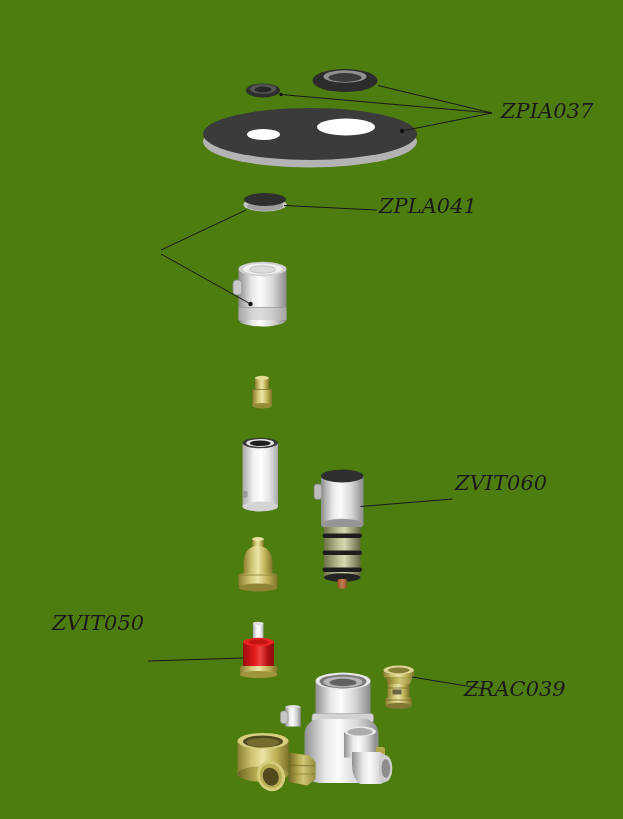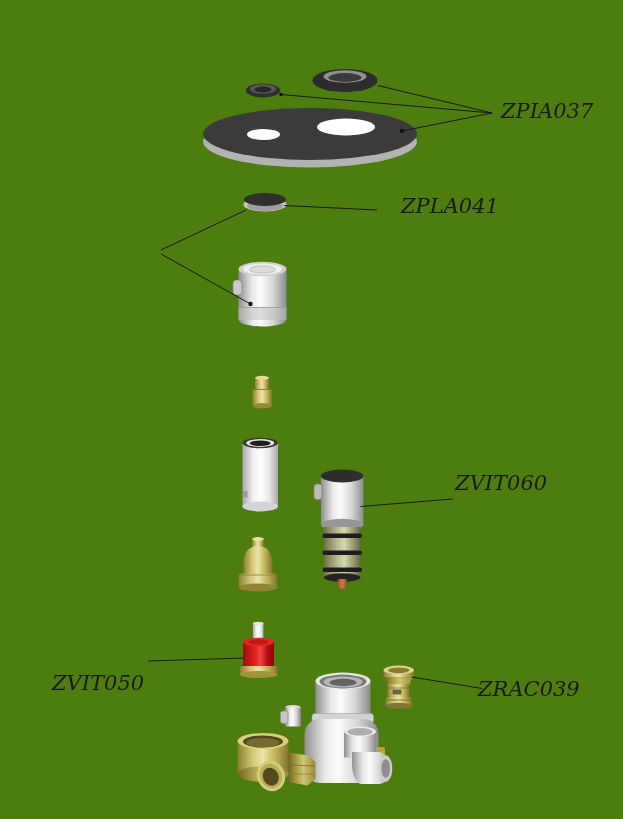--- a/index.html
+++ b/index.html
@@ -221,17 +221,17 @@
       <path d="M360.5,506.5 L452.5,499"></path>
       <path d="M148,661 L244,658"></path>
       <path d="M412,677 L482,688.5"></path>
       <circle cx="402" cy="131" r="2.2" fill="#111111" stroke="none"></circle>
       <circle cx="281" cy="94.5" r="1.7" fill="#111111" stroke="none"></circle>
       <circle cx="250.5" cy="304" r="2.2" fill="#111111" stroke="none"></circle>
     </g>
   </svg>
 
   <div class="part-label" style="left:501px; top:100px;">ZPIA037</div>
-  <div class="part-label" style="left:379px; top:195px;margin-left:22px;">ZPLA041</div>
+  <div class="part-label" style="left:379px; top:195px;">ZPLA041</div>
   <div class="part-label" style="left:455px; top:472px;">ZVIT060</div>
-  <div class="part-label" style="left:52px; top:672px;">ZVIT050</div>
-  <div class="part-label" style="left:478px; top:678px;">ZRAC039</div>
+  <div class="part-label" style="left:52px; top:612px;">ZVIT050</div>
+  <div class="part-label" style="left:464px; top:678px;">ZRAC039</div>
 </div>
 
 </body></html>

